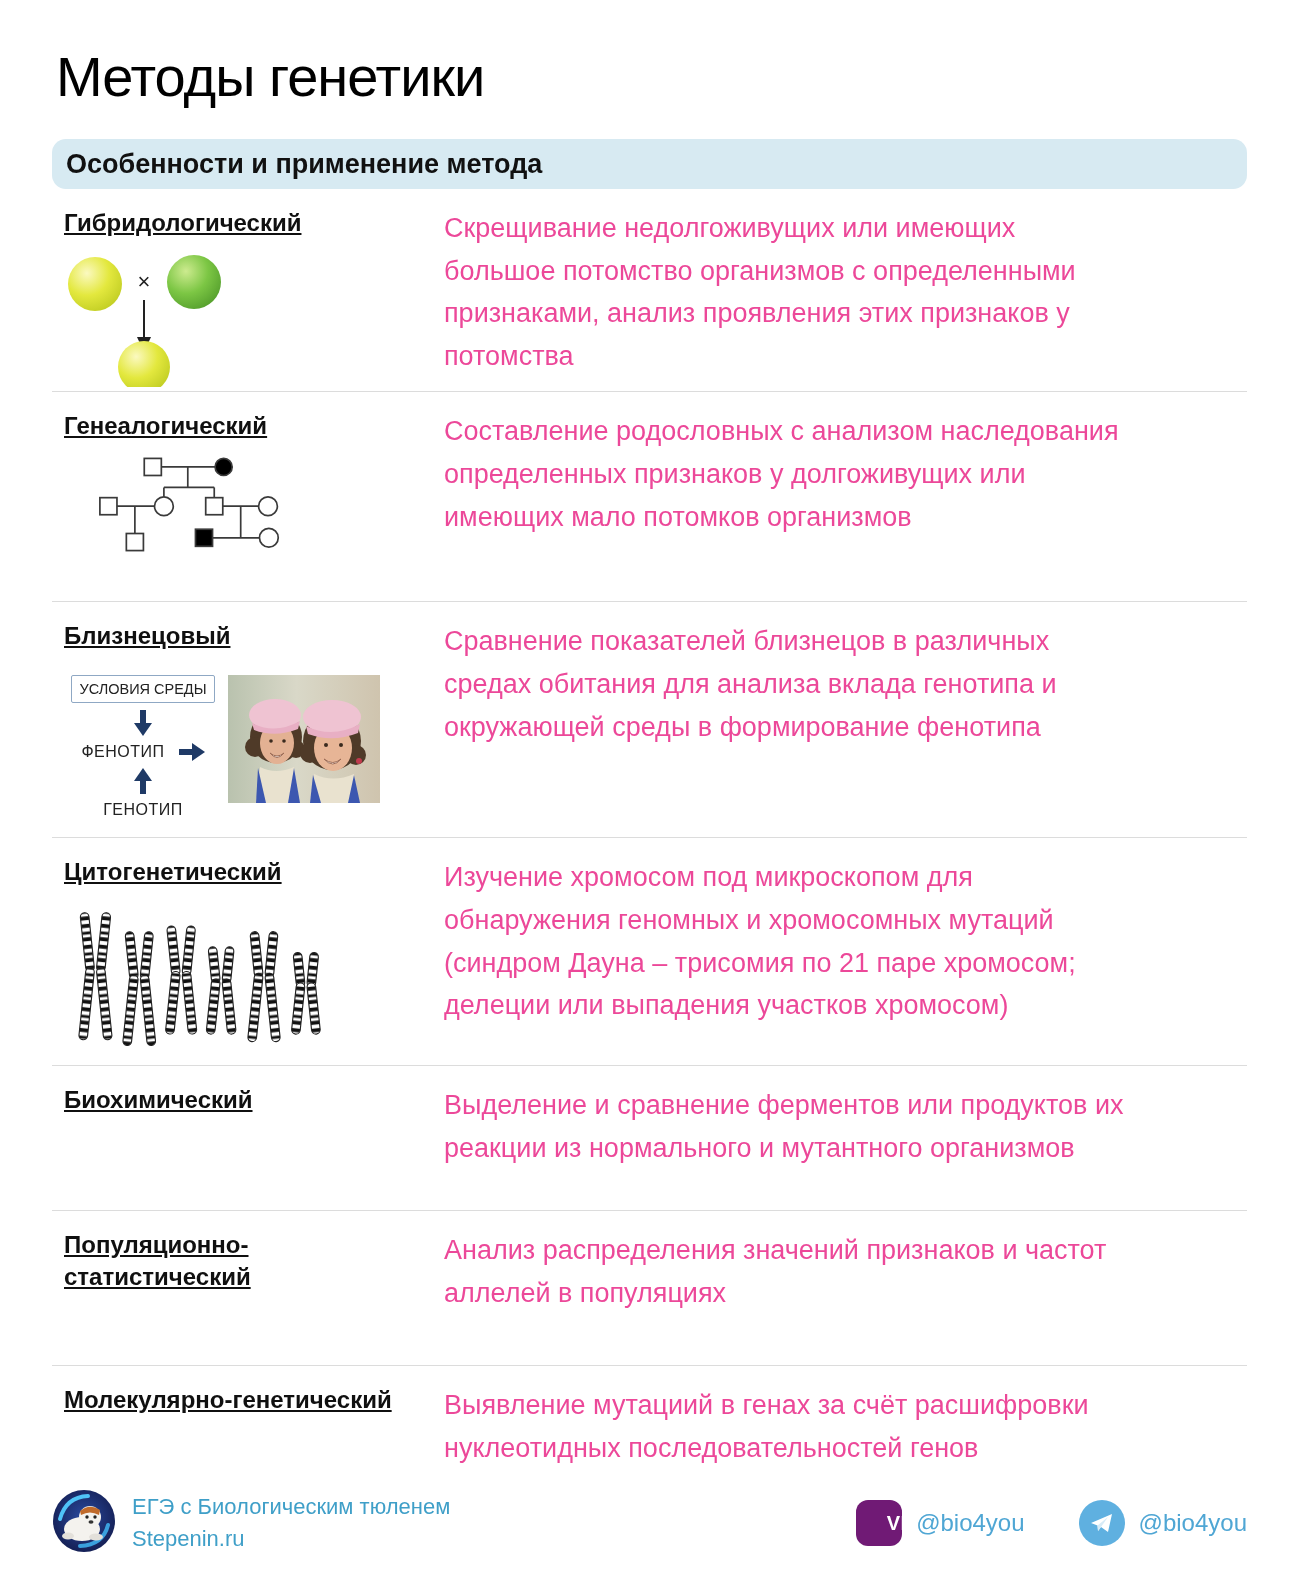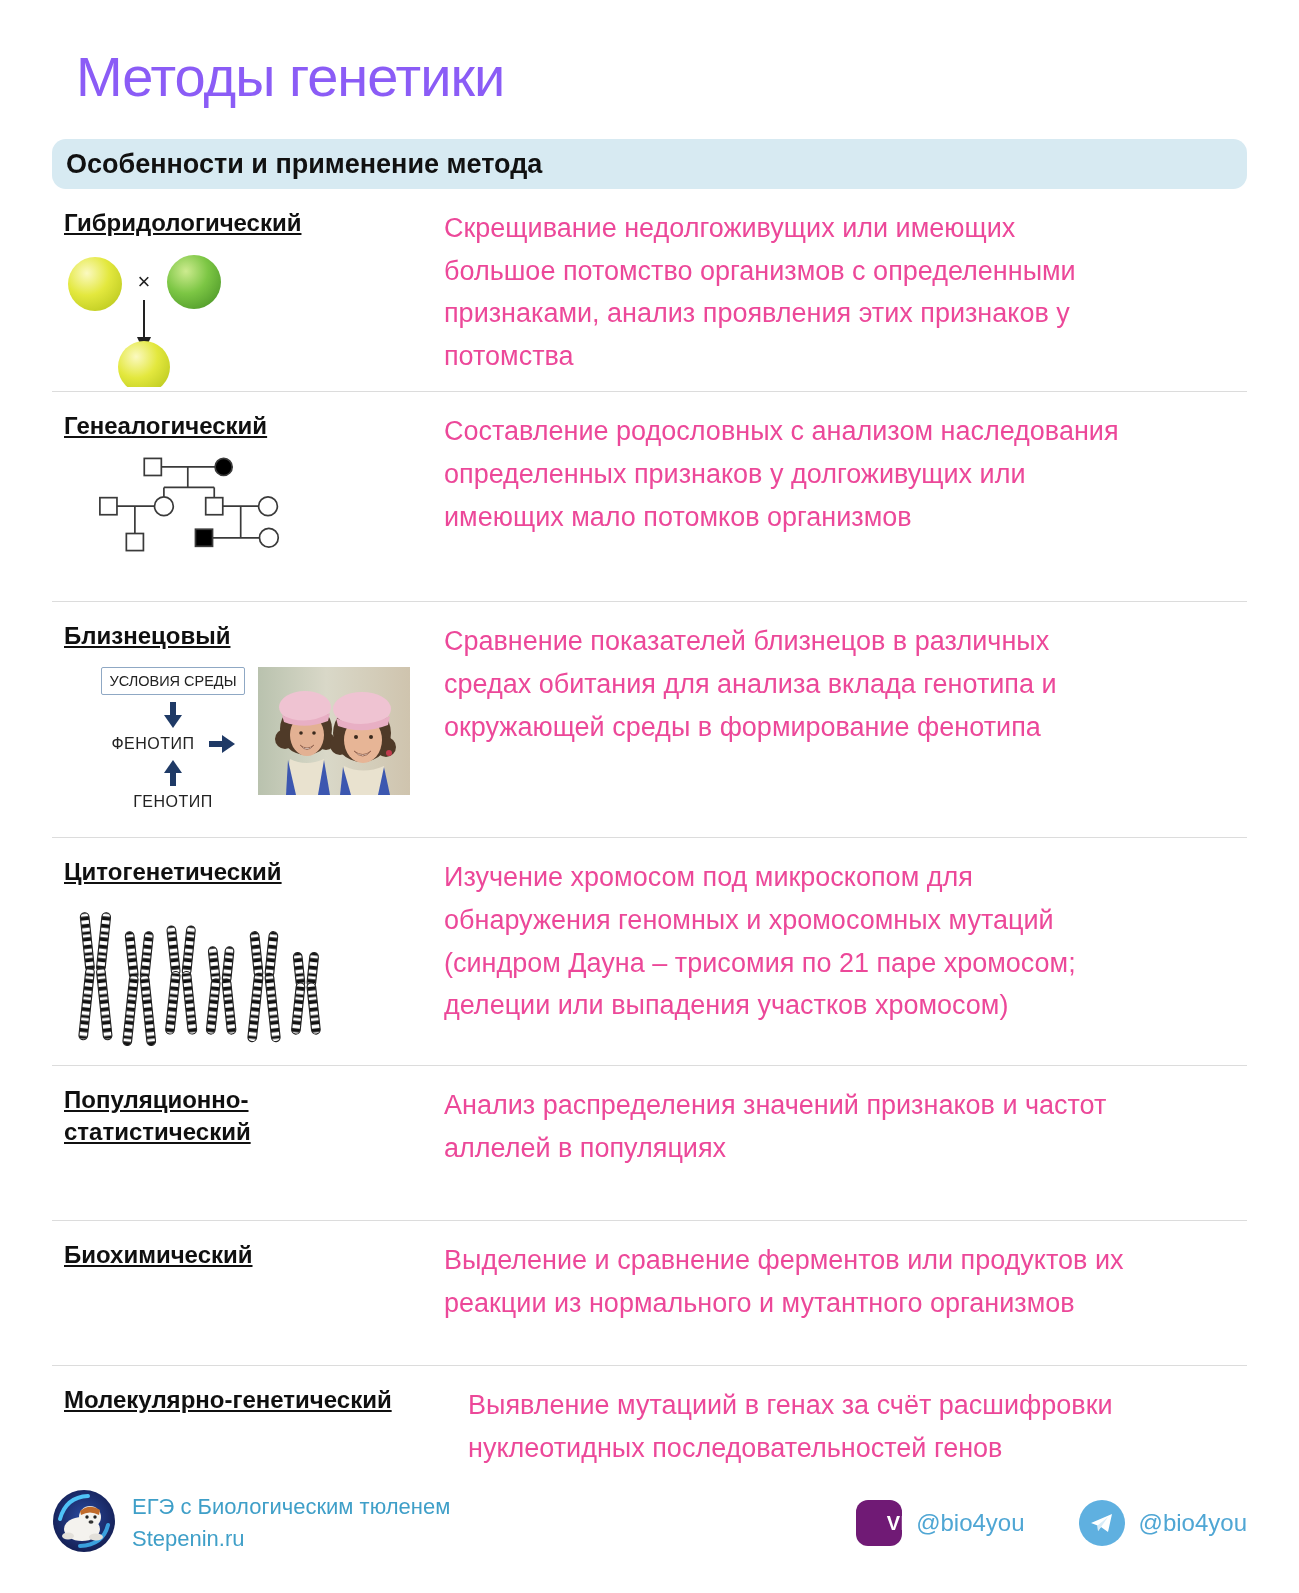--- a/index.html
+++ b/index.html
@@ -7,52 +7,52 @@
   body {
     width:1299px; height:1593px;
     font-family:"Liberation Sans","DejaVu Sans",sans-serif;
     color:#1b1b1b;
     position:relative;
     overflow:hidden;
   }
   .page { padding:44px 52px 0 52px; }
 
   .title {
-    font-size:56px; font-weight:500; color:#8b5cf6;
-    letter-spacing:-1px; margin-left:24px; margin-bottom:30px;
+    font-size:56px; font-weight:500; color:#000000;
+    letter-spacing:-1px; margin-left:4px; margin-bottom:30px;
   }
 
   .thead {
     background:#d7eaf2; border-radius:14px;
     height:50px; display:flex; align-items:center;
     font-weight:bold; font-size:27px; color:#111;
   }
   .thead .th1 { width:378px; padding-left:14px; }
   .thead .th2 { flex:1; padding-left:14px; }
 
   .row { display:flex; border-bottom:1px solid #dcdcdc; padding-top:18px; }
   .row:last-of-type { border-bottom:none; }
   .r1 { min-height:182px; }
   .r2 { min-height:210px; }
   .r3 { min-height:236px; }
   .r4 { min-height:210px; }
   .r5 { min-height:155px; }
   .r6 { min-height:145px; }
-  .r7 { min-height:125px;gap:24px; }
+  .r7 { min-height:125px; }
 
   .col1 { width:378px; flex-shrink:0; padding-left:12px; padding-right:20px; }
   .col2 { flex:1; padding-left:14px; padding-right:50px; }
 
   .method { font-size:24px; font-weight:bold; line-height:1.3; color:#101010;text-decoration:underline; }
   .desc   { font-size:27px; line-height:1.58; white-space:pre-line; color:#ec4899; }
 
   .icon-block { margin-top:14px; }
 
   
-  .twin-wrap { display:flex; gap:6px; margin-top:16px;justify-content:flex-end; }
+  .twin-wrap { display:flex; gap:6px; margin-top:24px; }
   .twin-diagram { width:158px; display:flex; flex-direction:column; align-items:center; }
   .env-box {
     border:1px solid #8fa8c4; border-radius:2px;
     font-size:14.5px; color:#222; padding:5px 7px; white-space:nowrap;
   }
   .td-label { font-size:16px; color:#222; letter-spacing:0.5px; }
   .pheno-row { display:flex; align-items:center; gap:14px; }
   .v-arrow { display:block; margin:7px 0; }
 
   
@@ -286,37 +286,37 @@
       </div>
     </div>
     <div class="col2">
       <p class="desc">Изучение хромосом под микроскопом для
 обнаружения геномных и хромосомных мутаций
 (синдром Дауна – трисомия по 21 паре хромосом;
 делеции или выпадения участков хромосом)</p>
     </div>
   </div>
 
+  <div class="row r6">
+    <div class="col1">
+      <div class="method">Биохимический</div>
+    </div>
+    <div class="col2">
+      <p class="desc">Выделение и сравнение ферментов или продуктов их
+реакции из нормального и мутантного организмов</p>
+    </div>
+  </div>
+
   <div class="row r5">
     <div class="col1">
       <div class="method">Популяционно-статистический</div>
     </div>
     <div class="col2">
       <p class="desc">Анализ распределения значений признаков и частот
 аллелей в популяциях</p>
-    </div>
-  </div>
-
-  <div class="row r6">
-    <div class="col1">
-      <div class="method">Биохимический</div>
-    </div>
-    <div class="col2">
-      <p class="desc">Выделение и сравнение ферментов или продуктов их
-реакции из нормального и мутантного организмов</p>
     </div>
   </div>
 
   <div class="row r7">
     <div class="col1">
       <div class="method">Молекулярно-генетический</div>
     </div>
     <div class="col2">
       <p class="desc">Выявление мутациий в генах за счёт расшифровки
 нуклеотидных последовательностей генов</p>

